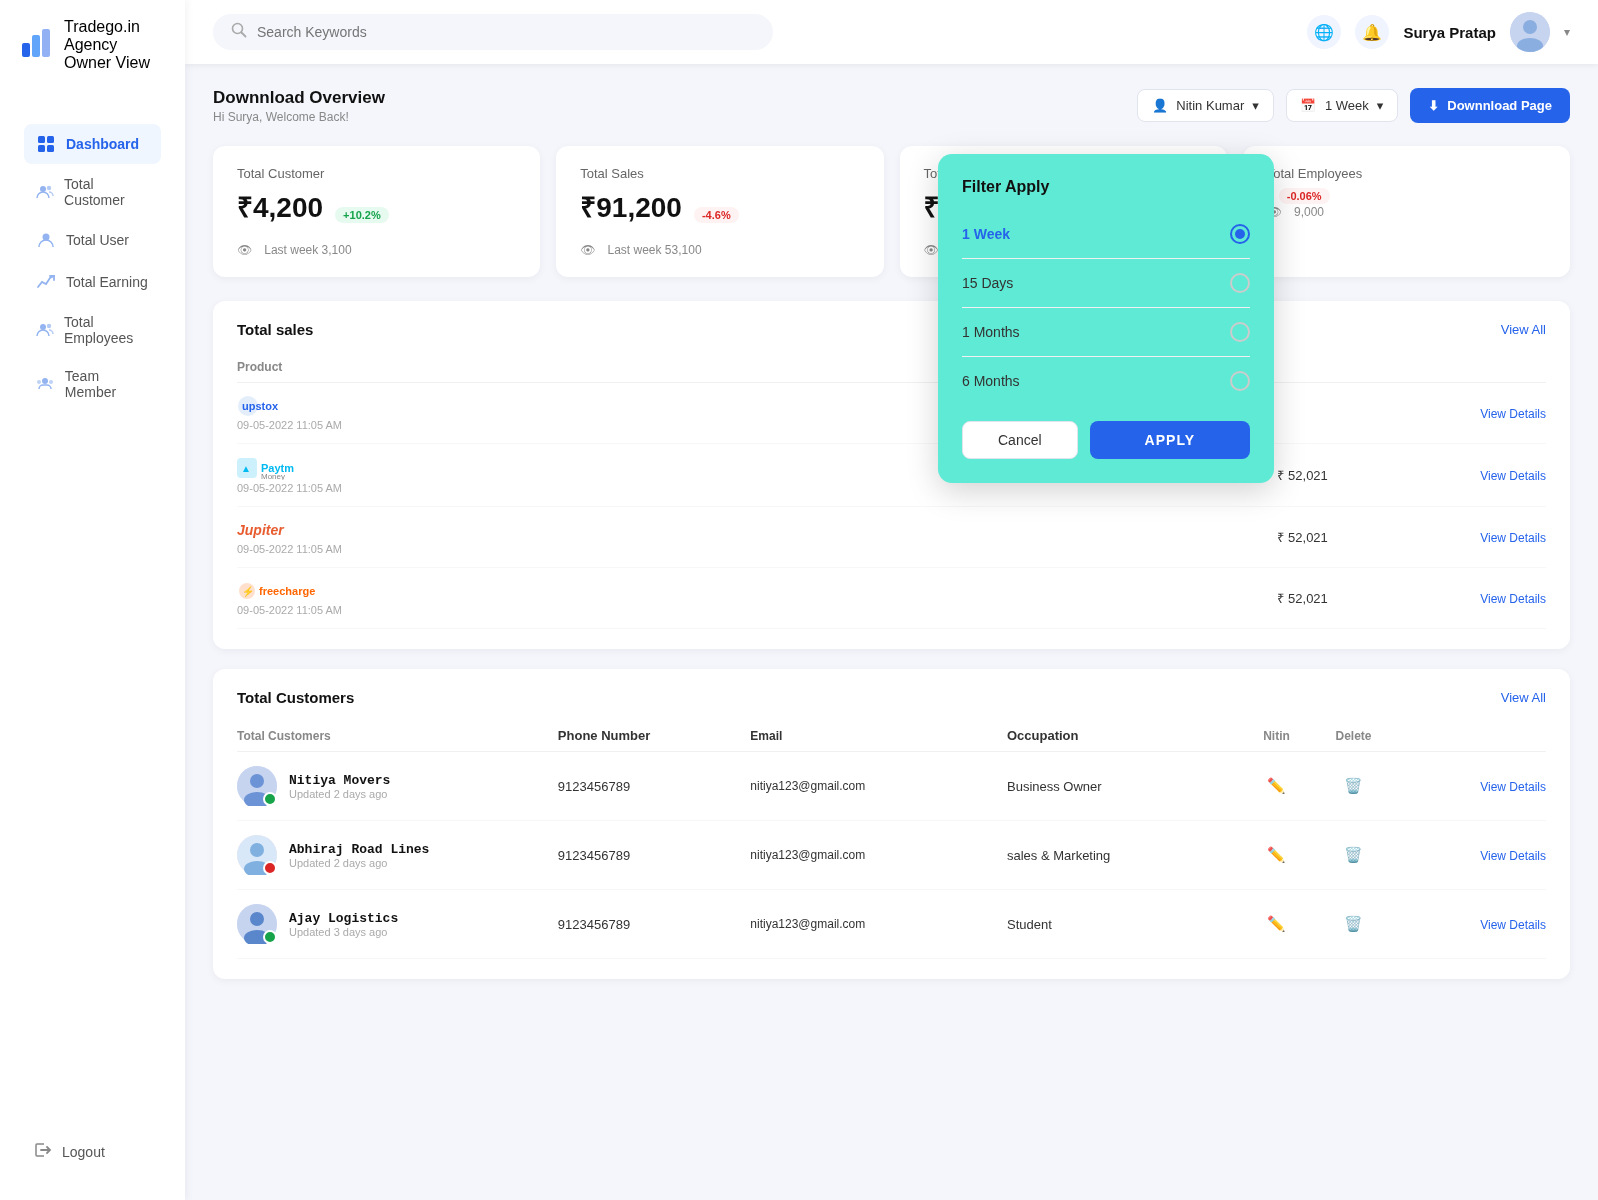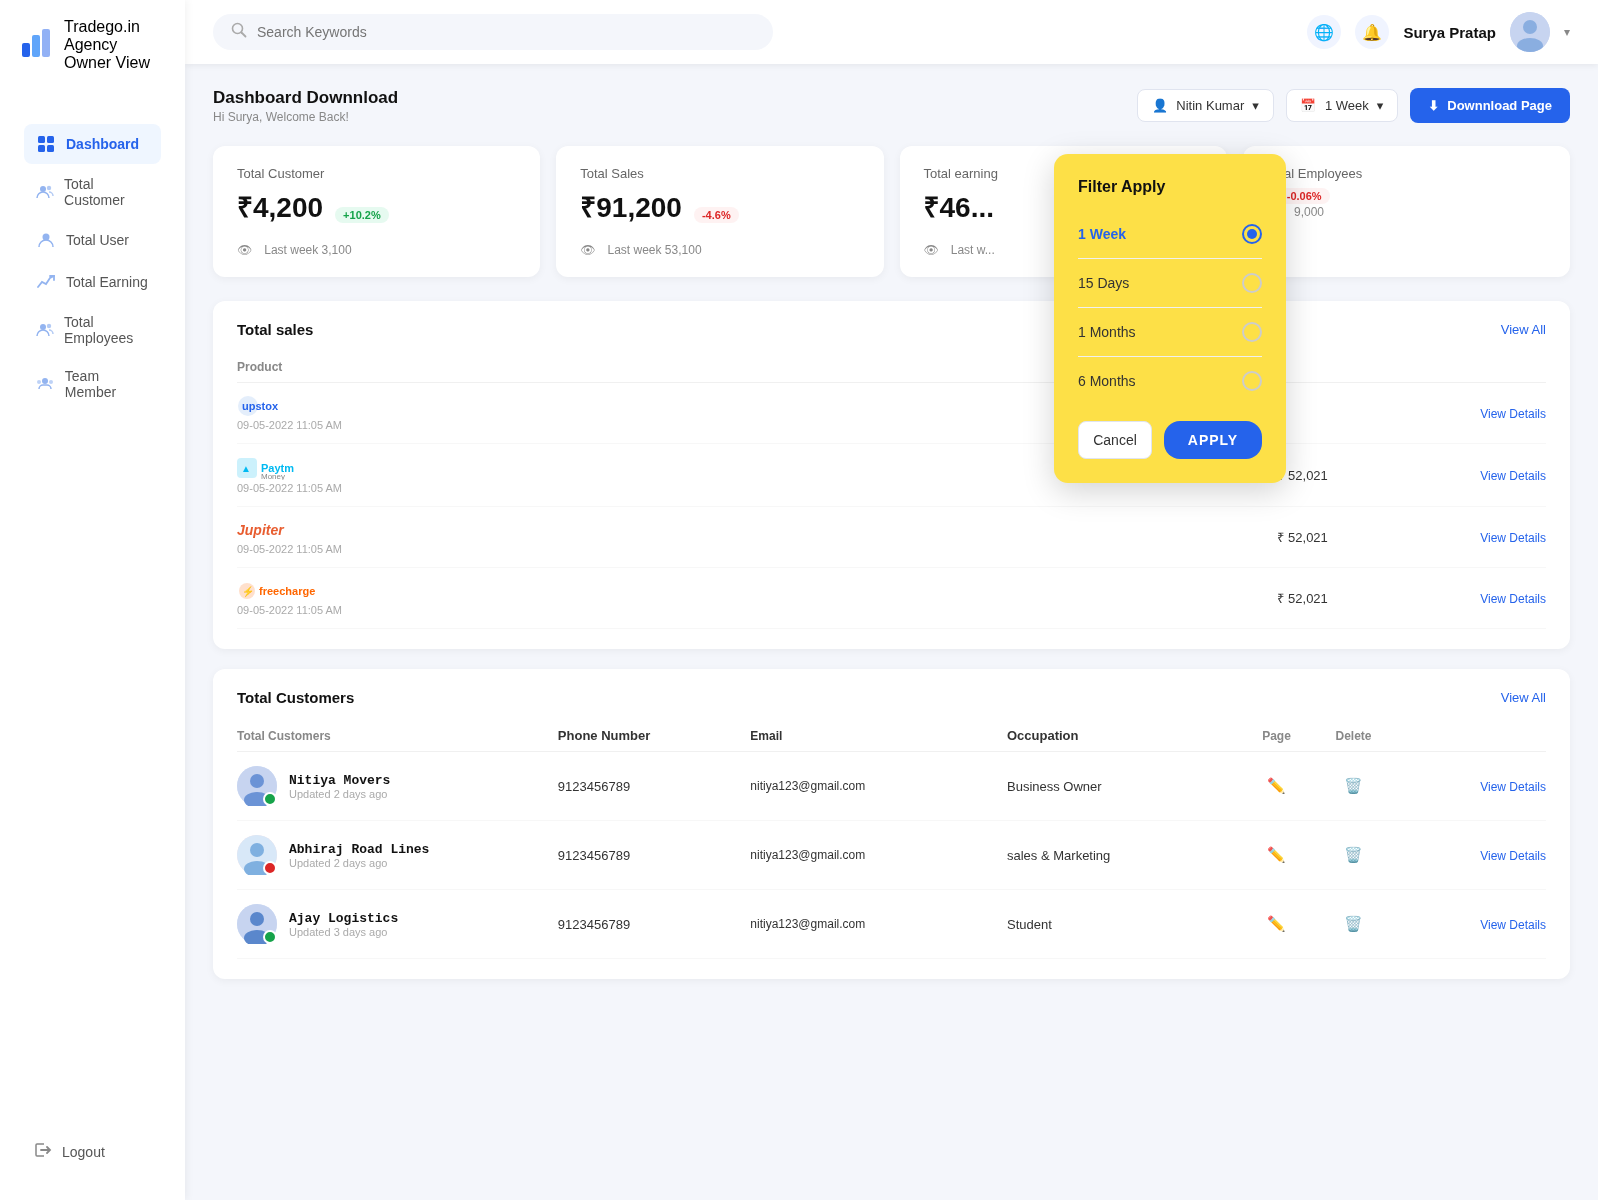--- a/index.html
+++ b/index.html
@@ -148,39 +148,39 @@
     
     .overlay-bg {
       position: absolute;
       top: 0; left: 0; right: 0; bottom: 0;
       z-index: 20;
       pointer-events: none;
     }
     .filter-modal {
       position: absolute;
       top: 90px;
-      right: 312px;
-      width: 232px;
-      background: #fde047;
+      right: 324px;
+      width: 336px;
+      background: #5eead4;
       border-radius: 14px;
       box-shadow: 0 8px 32px rgba(0,0,0,0.18);
       padding: 24px;
       z-index: 100;
       pointer-events: all;
     }
     .filter-title { font-size: 16px; font-weight: 700; color: #111; margin-bottom: 18px; }
     .filter-option { display: flex; align-items: center; justify-content: space-between; padding: 10px 0; cursor: pointer; font-size: 14px; color: #333; }
     .filter-option.active { color: #2563eb; font-weight: 600; }
     .radio-outer { width: 20px; height: 20px; border-radius: 50%; border: 2px solid #2563eb; display: flex; align-items: center; justify-content: center; }
     .radio-inner { width: 10px; height: 10px; border-radius: 50%; background: #2563eb; }
     .radio-empty { width: 20px; height: 20px; border-radius: 50%; border: 2px solid #ccc; }
     .filter-divider { height: 1px; background: #f0f0f0; margin: 4px 0; }
     .filter-actions { display: flex; gap: 12px; margin-top: 20px; }
     .cancel-btn { flex: 1; padding: 10px; border: 1px solid #e0e4ef; border-radius: 8px; background: #fff; cursor: pointer; font-size: 14px; font-weight: 500; color: #333; }
-    .apply-btn { flex: 1.5; padding: 10px; background: #2563eb; color: #fff; border: none; border-radius: 16px; cursor: pointer; font-size: 14px; font-weight: 700; letter-spacing: 1px; }
+    .apply-btn { flex: 1.5; padding: 10px; background: #2563eb; color: #fff; border: none; border-radius: 8px; cursor: pointer; font-size: 14px; font-weight: 700; letter-spacing: 1px; }
   </style>
 </head>
 <body>
 
 <div class="sidebar">
   <div class="sidebar-logo">
     <div>
       <svg width="36" height="36" viewBox="0 0 36 36">
         <rect x="4" y="18" width="8" height="14" rx="2" fill="#2563eb"></rect>
         <rect x="14" y="10" width="8" height="22" rx="2" fill="#60a5fa"></rect>
@@ -293,21 +293,21 @@
         </svg>
       </div>
       <span style="cursor:pointer; color:#888; font-size:12px;">▾</span>
     </div>
   </div>
 
   <div class="content">
 
     <div class="dashboard-header">
       <div>
-        <div class="dashboard-title">Dashboard Downnload</div>
+        <div class="dashboard-title">Downnload Overview</div>
         <div class="dashboard-sub">Hi Surya, Welcome Back!</div>
       </div>
       <div class="dashboard-actions">
         <button class="filter-user-btn">
           <span>👤</span>
           <span>Nitin Kumar</span>
           <span>▾</span>
         </button>
         <button class="filter-week-btn">
           <span>📅</span>
@@ -445,21 +445,21 @@
     <div class="section-card">
       <div class="section-header">
         <div class="section-title">Total Customers</div>
         <span class="view-all-link">View  All</span>
       </div>
       <div class="customer-table-header">
         <div class="cust-col-name">Total Customers</div>
         <div class="cust-col-phone">Phone Number</div>
         <div class="cust-col-email">Email</div>
         <div class="cust-col-occ">Occupation</div>
-        <div class="cust-col-edit">Page</div>
+        <div class="cust-col-edit">Nitin</div>
         <div class="cust-col-delete">Delete</div>
         <div class="cust-col-action"></div>
       </div>
 
       <div class="customer-row">
         <div class="cust-col-name">
           <div class="cust-avatar">
             <svg width="40" height="40" viewBox="0 0 40 40">
               <rect width="40" height="40" rx="20" fill="#c7d4f0"></rect>
               <circle cx="20" cy="15" r="7" fill="#6b93d6"></circle>

